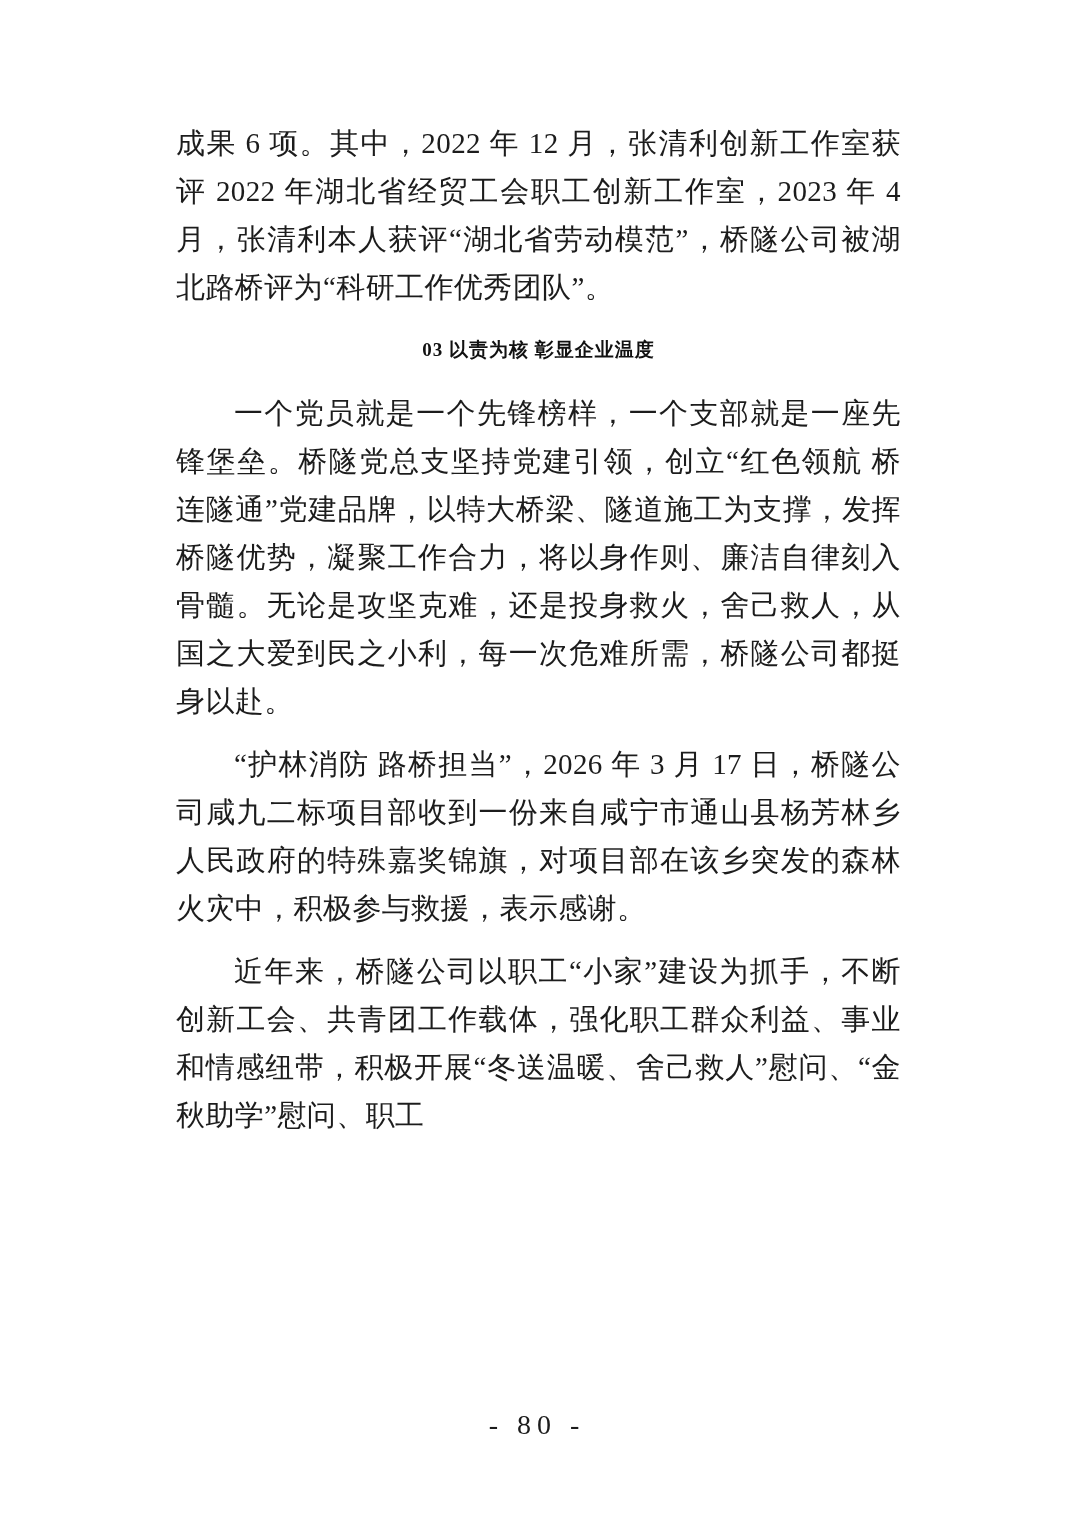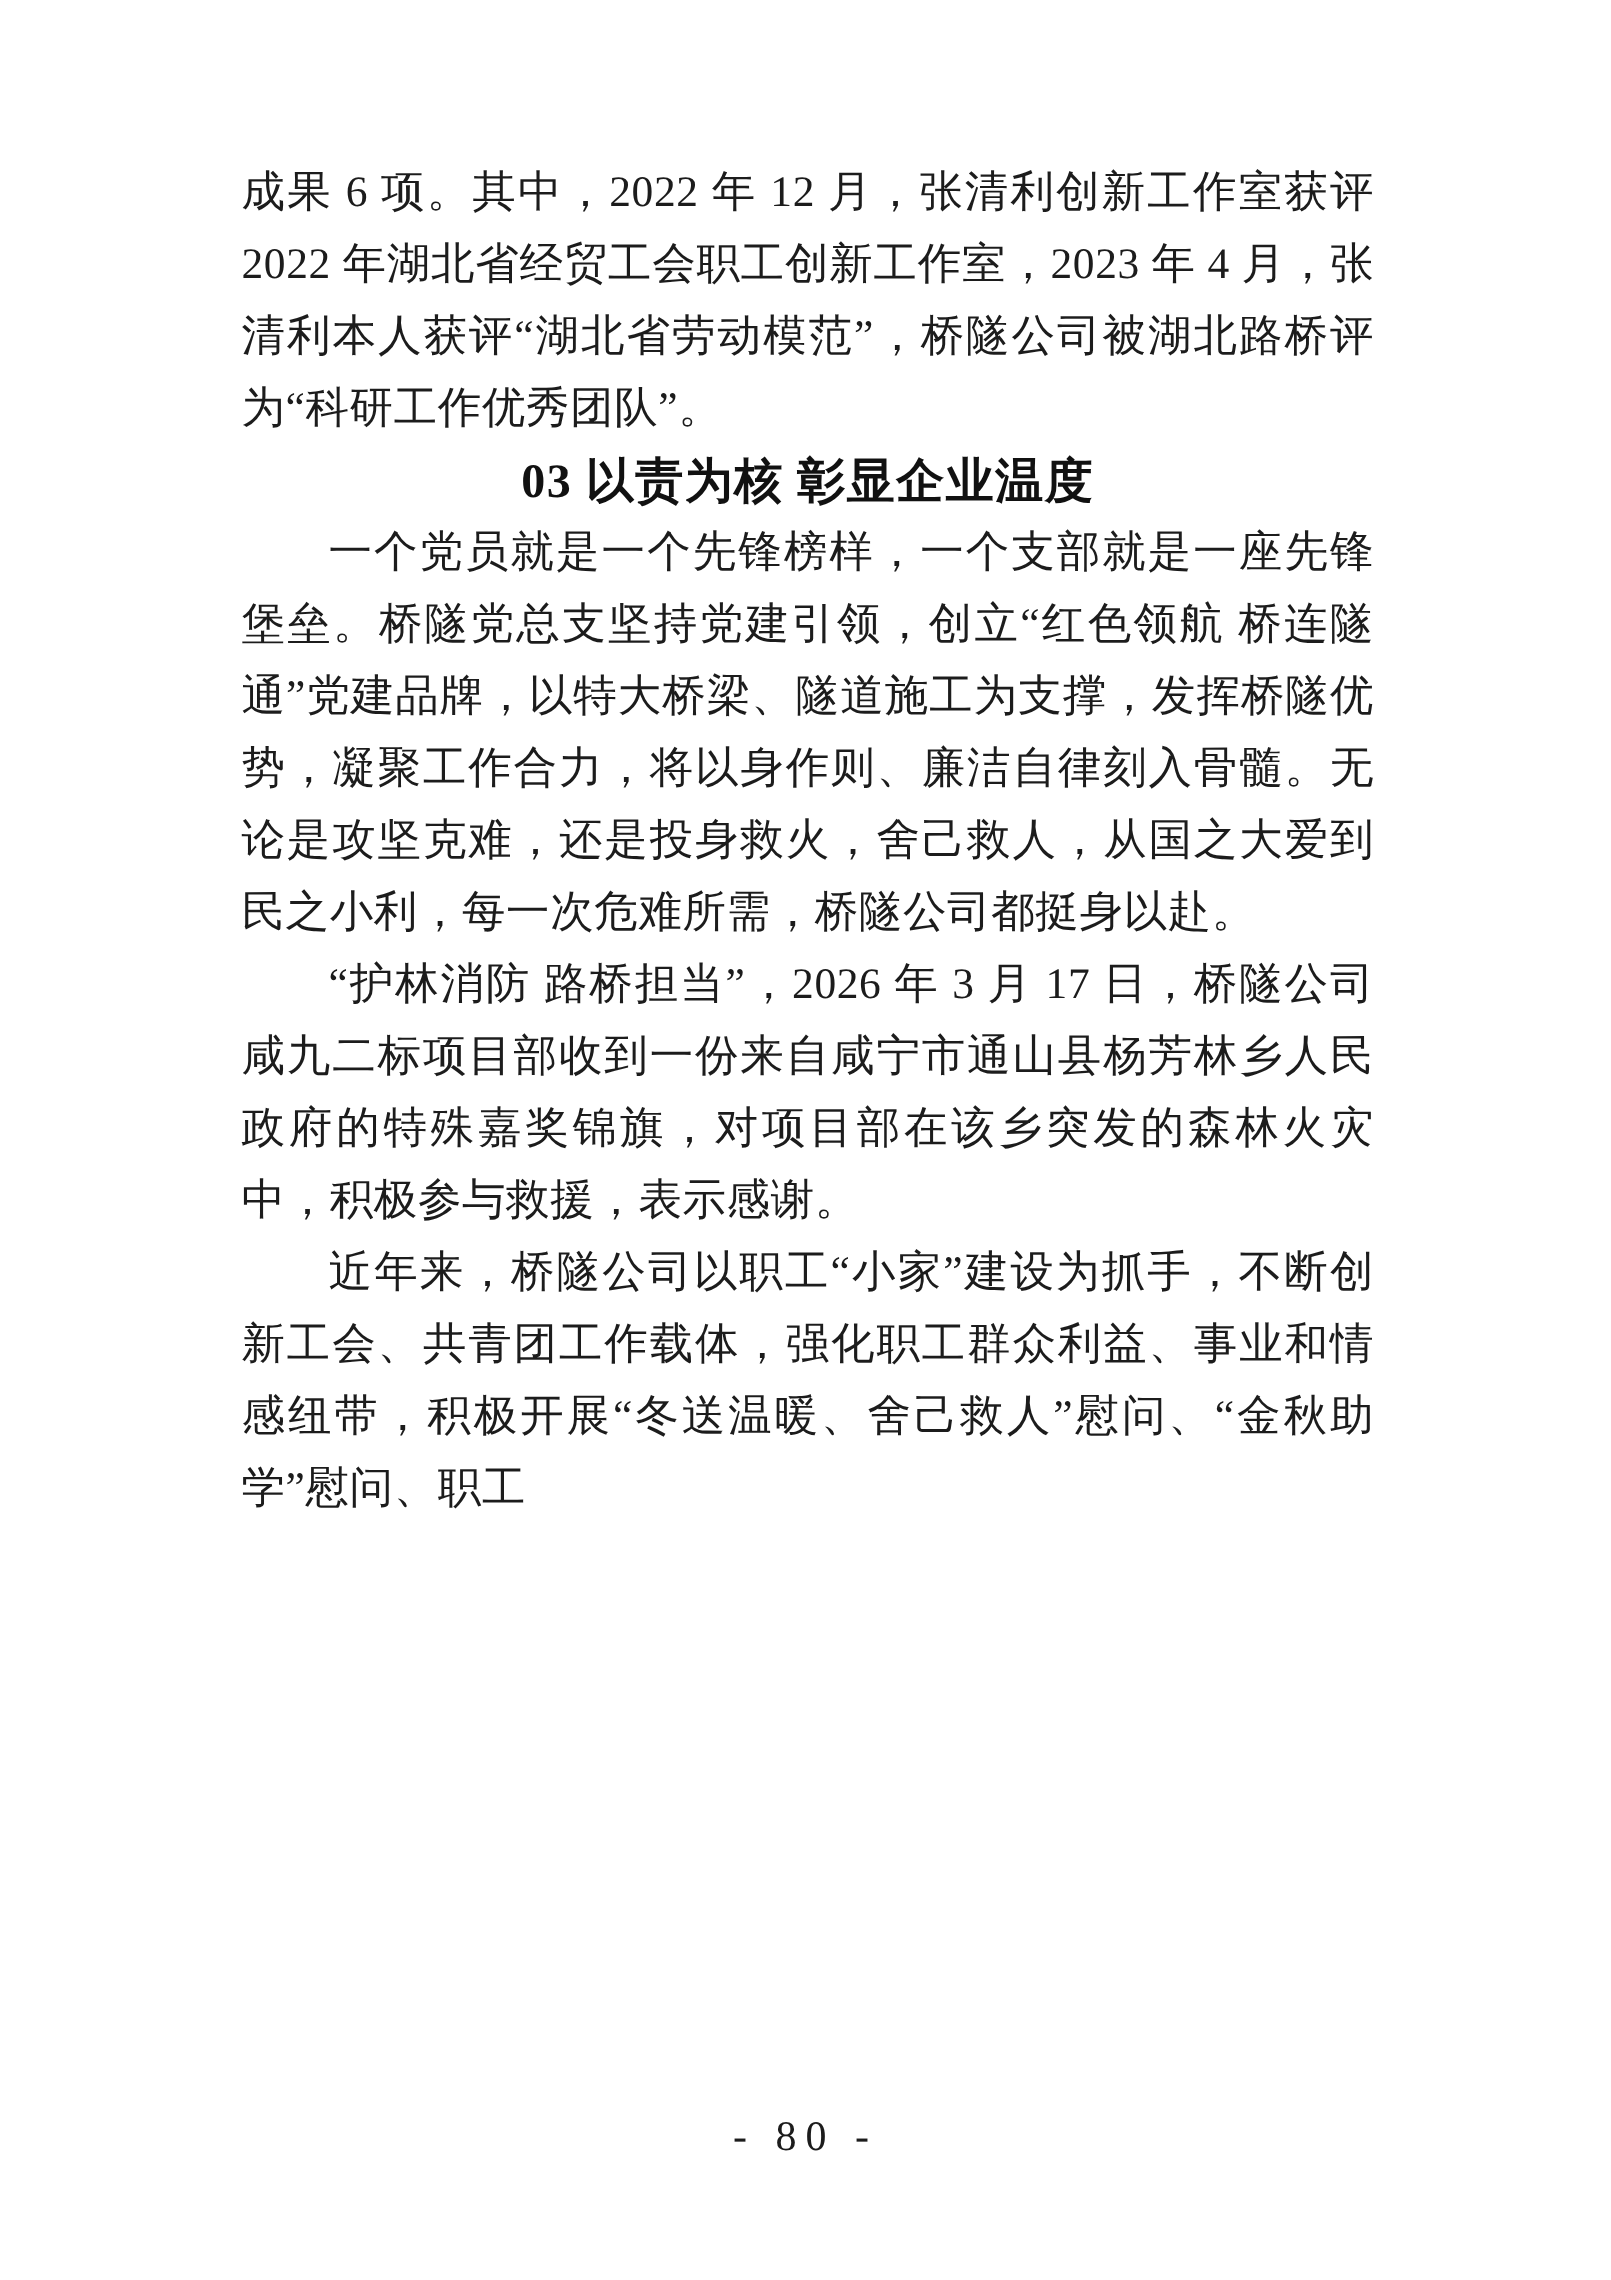--- a/index.html
+++ b/index.html
@@ -16,35 +16,35 @@
     overflow: hidden;
     font-family: "Liberation Serif", "DejaVu Serif", serif;
   }
   .content {
     position: absolute;
     left: 161px;
     top: 104px;
     width: 755px;
   }
   p.body-para {
-    margin: 0;
+    margin: 15px;
     font-size: 29px;
     line-height: 48px;
     color: #1c1c1c;
     text-align: justify;
     text-justify: inter-ideograph;
     letter-spacing: 0.4px;
     font-weight: 400;
   }
   p.indent {
     text-indent: 2em;
   }
   p.heading {
     margin: 0;
-    font-size: 32px;
+    font-size: 19px;
     line-height: 48px;
     color: #111111;
     font-weight: 700;
     text-align: center;
     letter-spacing: 1px;
   }
   .footer {
     position: absolute;
     left: 0;
     width: 1074px;

